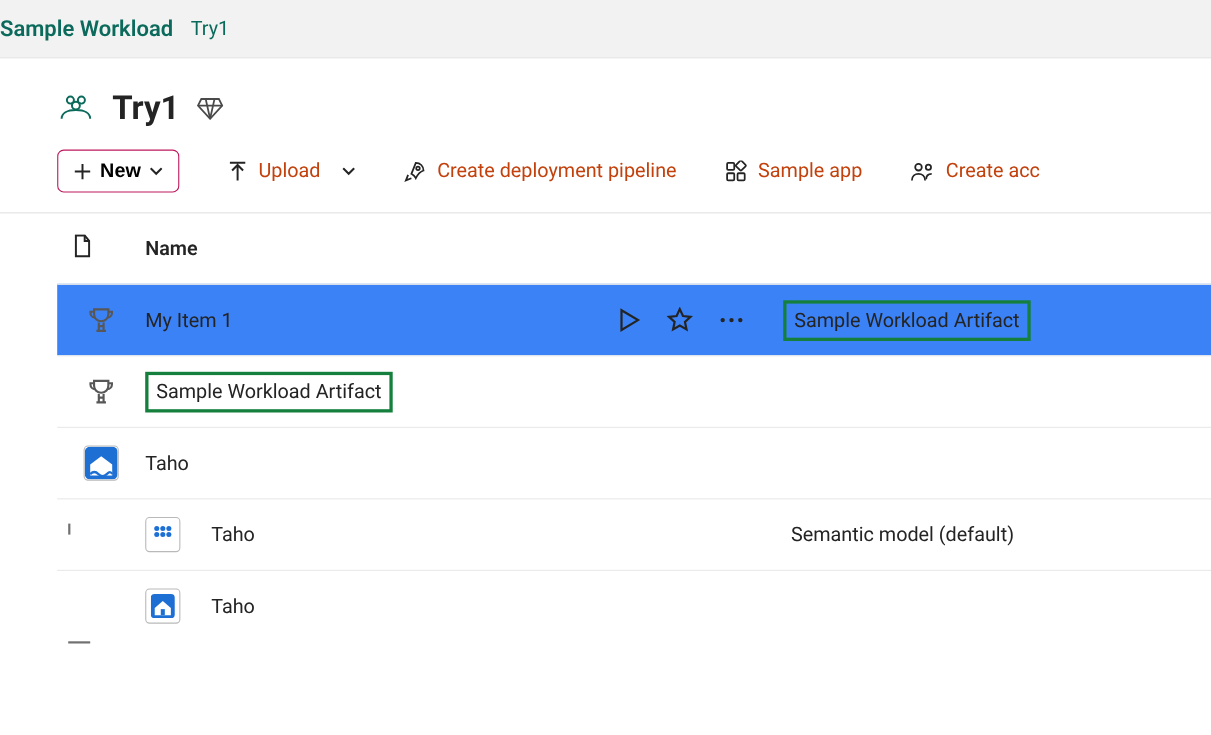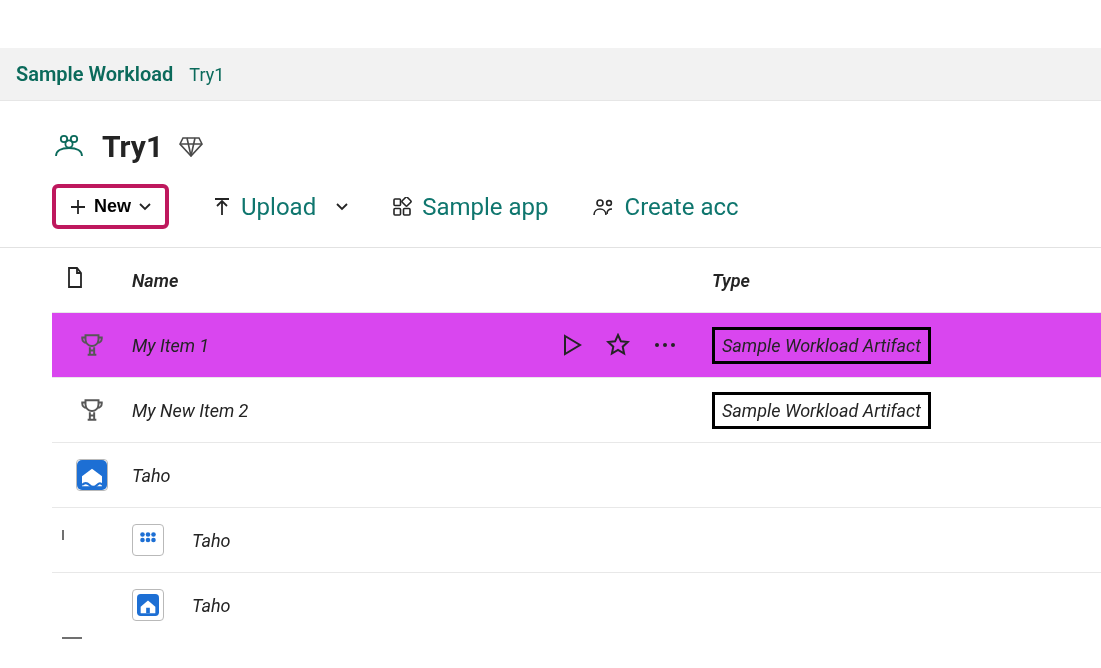--- a/index.html
+++ b/index.html
@@ -10,23 +10,22 @@
     font-family: "Segoe UI", -apple-system, BlinkMacSystemFont, Roboto, sans-serif;
     background: #ffffff;
     color: #242424;
     overflow: hidden;
   }
   .topbar {
     height: 52px;
     background: #f2f2f2;
     display: flex;
     align-items: center;
-    padding: 0 16px;
+    padding: 0 0;
     border-bottom: 1px solid #e6e6e6;
-    margin-top: 48px;
   }
   .topbar .brand {
     font-size: 20px;
     font-weight: 600;
     color: #0b6a5b;
     margin-right: 16px;
   }
   .topbar .crumb {
     font-size: 18px;
     color: #0b6a5b;
@@ -47,64 +46,63 @@
     display: flex;
     align-items: center;
     gap: 44px;
     padding: 10px 52px 18px 52px;
     border-bottom: 1px solid #e2e2e2;
   }
   .btn-new {
     display: inline-flex;
     align-items: center;
     gap: 8px;
-    border: 4px solid #be185d;
+    border: 1px solid #be185d;
     border-radius: 6px;
     padding: 8px 14px;
     font-size: 18px;
     font-weight: 600;
     background: #fff;
     cursor: pointer;
   }
   .tool-link {
     display: inline-flex;
     align-items: center;
     gap: 10px;
-    font-size: 24px;
-    color: #0f766e;
+    font-size: 18px;
+    color: #c2410c;
     cursor: pointer;
   }
   .icon {
     display: inline-flex;
     align-items: center;
     justify-content: center;
   }
   .table-wrap {
     margin-left: 52px;
-    font-style: italic;
   }
   .thead, .trow {
     display: grid;
     grid-template-columns: 80px 580px 1fr;
     align-items: center;
     min-height: 64px;
   }
   .thead {
     font-weight: 600;
     font-size: 18px;
   }
   .thead .col-icon {
     padding-left: 14px;
   }
   .trow {
     border-top: 1px solid #e8e8e8;
     font-size: 18px;
   }
   .trow.hovered {
-    background: #d946ef;
+    background: #3b82f6;
   }
   .trow .col-icon {
     display: flex;
     justify-content: center;
   }
   .col-name {
     display: flex;
     align-items: center;
     justify-content: space-between;
     padding-right: 30px;
@@ -113,21 +111,21 @@
     display: inline-flex;
     align-items: center;
     gap: 24px;
     padding-right: 6px;
   }
   .col-type .chip {
     display: inline-block;
     padding: 5px 7px;
   }
   .col-type .chip.highlight {
-    border: 3px solid #000000;
+    border: 3px solid #15803d;
   }
   
   .trow.child {
     grid-template-columns: 80px 60px 520px 1fr;
   }
   .tree-cell { position: relative; }
   .tree-v   { position:absolute; left: 10px; width:2px; background:#707070; }
   .tree-h   { position:absolute; height:2px; background:#707070; }
   .icon-box {
     width: 30px; height: 30px; border:1px solid #b9b9b9; border-radius:4px;
@@ -182,20 +180,30 @@
       </svg>
     </span>
     <span>Upload</span>
     <span class="icon" style="margin-left:10px">
       <svg width="12" height="8" viewBox="0 0 12 8" fill="none" stroke="#242424" stroke-width="1.8">
         <path d="M1 1l5 5 5-5"></path>
       </svg>
     </span>
   </span>
 
+  <span class="tool-link">
+    <span class="icon">
+      <svg width="20" height="20" viewBox="0 0 20 20" fill="none" stroke="#242424" stroke-width="1.6">
+        <path d="M11 2c4 0 7 3 7 7-3 1-5 3-7 7-1-2-2-3-4-4l4-10z"></path>
+        <circle cx="13" cy="7" r="1.6"></circle>
+        <path d="M4 13l-2 5 5-2"></path>
+      </svg>
+    </span>
+    <span>Create deployment pipeline</span>
+  </span>
 
   <span class="tool-link">
     <span class="icon">
       <svg width="20" height="20" viewBox="0 0 20 20" fill="none" stroke="#242424" stroke-width="1.6">
         <rect x="2" y="2" width="6.5" height="6.5" rx="1"></rect>
         <rect x="2" y="11.5" width="6.5" height="6.5" rx="1"></rect>
         <rect x="11.5" y="11.5" width="6.5" height="6.5" rx="1"></rect>
         <rect x="11" y="1" width="7" height="7" rx="1" transform="rotate(45 14.5 4.5)"></rect>
       </svg>
     </span>
@@ -220,21 +228,20 @@
   <div class="thead">
     <div class="col-icon">
       <span class="icon">
         <svg width="18" height="22" viewBox="0 0 18 22" fill="none" stroke="#242424" stroke-width="1.8">
           <path d="M3 1h8l4 5v14H3z"></path>
             <path d="M11 1v5h4"></path>
         </svg>
       </span>
     </div>
     <div>Name</div>
-    <div>Type</div>
   </div>
 
   <div id="rows">
       <div class="trow hovered">
         <div class="col-icon">
           <span class="icon">
             <svg width="26" height="26">
               <use href="#sym-trophy"></use>
             </svg>
           </span>
@@ -264,23 +271,20 @@
         <div class="col-type"><span class="chip highlight">Sample Workload Artifact</span></div>
       </div>
       <div class="trow">
         <div class="col-icon">
           <span class="icon">
             <svg width="26" height="26">
               <use href="#sym-trophy"></use>
             </svg>
           </span>
         </div>
-        <div class="col-name">
-          <span>My New Item 2</span>
-        </div>
         <div class="col-type"><span class="chip highlight">Sample Workload Artifact</span></div>
       </div>
       <div class="trow">
         <div class="col-icon">
           <span class="icon-box">
             <svg width="30" height="30">
               <use href="#sym-lakehouse"></use>
             </svg>
           </span>
         </div>
@@ -295,20 +299,21 @@
         <div>
           <span class="icon-box">
             <svg width="22" height="22">
               <use href="#sym-semantic"></use>
             </svg>
           </span>
         </div>
         <div class="col-name">
           <span>Taho</span>
         </div>
+        <div class="col-type"><span class="chip">Semantic model (default)</span></div>
       </div>
       <div class="trow child">
         <div class="col-icon tree-cell">
           <div class="tree-v" style="top:-32px;bottom:32px"></div>
           <div class="tree-h" style="left:10px;width:20px;top:32px"></div>
         </div>
         <div>
           <span class="icon-box">
             <svg width="22" height="22">
               <use href="#sym-sqlendpoint"></use>

